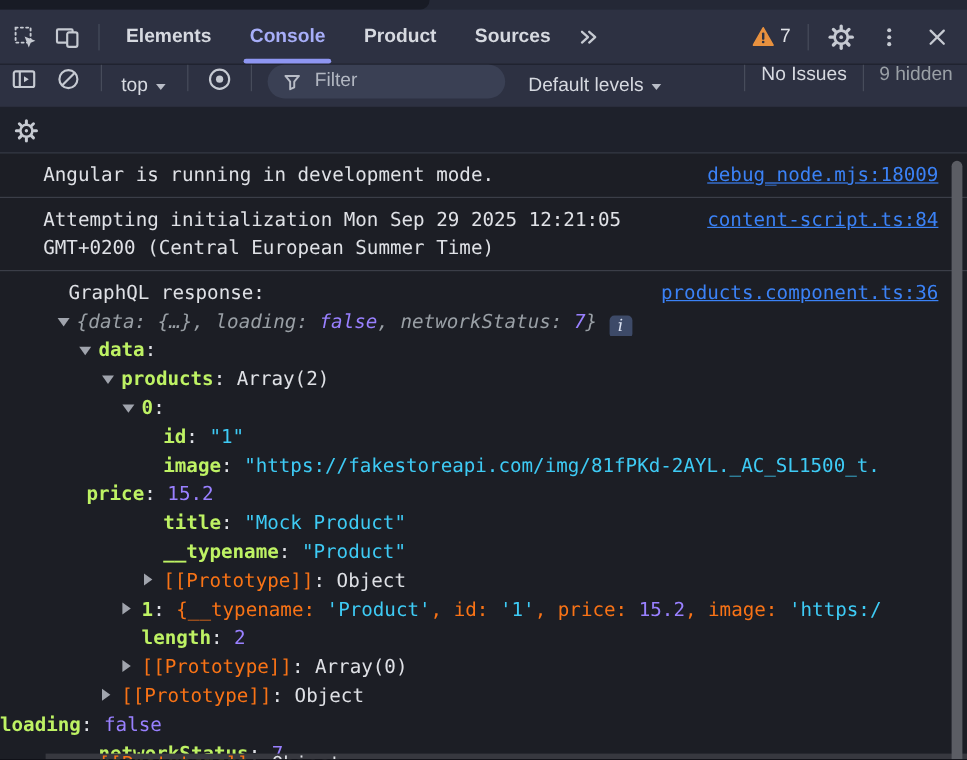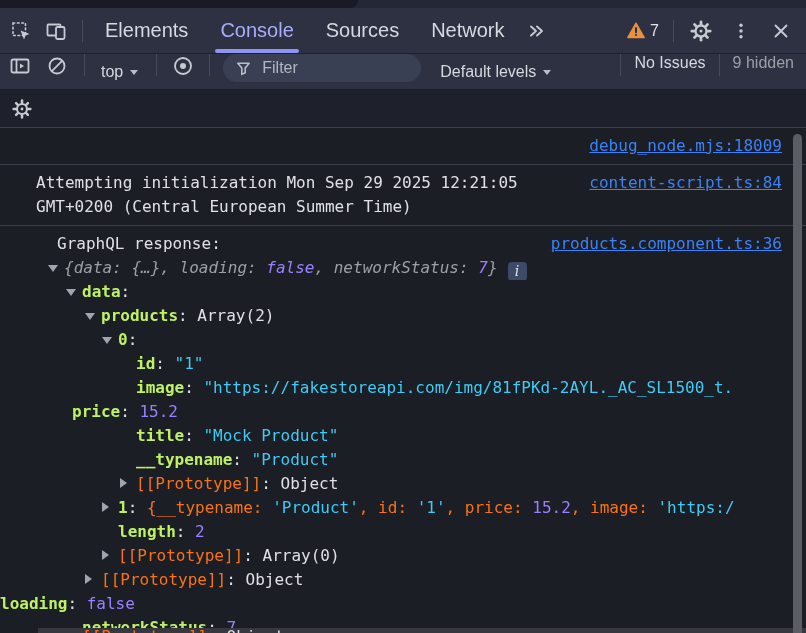--- a/index.html
+++ b/index.html
@@ -12,21 +12,21 @@
     border-bottom-right-radius:9px;}
 
   
   .main-toolbar{height:45px;flex:none;display:flex;align-items:center;padding:0 12px 0 8px;
     border-bottom:1px solid #1e212c;color:#c6cad2;}
   .icon-btn{width:26px;height:26px;display:flex;align-items:center;justify-content:center;
     color:#c6cad2;flex:none;cursor:pointer;background:none;border:none;padding:0;}
   .vdiv{width:1px;height:22px;background:#474c5b;flex:none;}
   .tabs{display:flex;height:100%;margin-left:6px;}
   .tab{position:relative;display:flex;align-items:center;padding:0 16px;color:#d6d9e0;
-    font-size:20px;cursor:pointer;}
+    font-size:16px;cursor:pointer;font-weight:bold;}
   .tab.active{color:#a7aef8;}
   .tab.active::after{content:"";position:absolute;left:11px;right:11px;bottom:0;height:4px;
     border-radius:4px;background:#8e96f2;}
   .more-tabs{margin-left:2px;}
   .tb-right{margin-left:auto;display:flex;align-items:center;gap:14px;}
   .warning{display:flex;align-items:center;gap:5px;color:#dfe1e6;font-size:16px;cursor:pointer;}
 
   
   .sub-toolbar{height:35px;flex:none;display:flex;padding:0 12px 0 8px;
     border-bottom:1px solid #1e212c;color:#d6d9e0;font-size:16px;}
@@ -102,22 +102,22 @@
       <svg width="24" height="24" viewBox="0 0 24 24">
         <rect x="2.5" y="5.5" width="13" height="11" rx="1" fill="none" stroke="currentColor" stroke-width="1.8"></rect>
         <rect x="11" y="8" width="8.5" height="12" rx="1.5" fill="#2d3142" stroke="currentColor" stroke-width="1.8"></rect>
       </svg>
     </button>
     <div class="vdiv" style="margin-left:12px;"></div>
 
     <nav class="tabs" id="tabs">
         <div class="tab">Elements</div>
         <div class="tab active">Console</div>
+        <div class="tab">Product</div>
         <div class="tab">Sources</div>
-        <div class="tab">Network</div>
       </nav>
     <button class="icon-btn more-tabs">
       <svg width="18" height="18" viewBox="0 0 18 18" fill="none" stroke="currentColor" stroke-width="1.9" stroke-linecap="round" stroke-linejoin="round">
         <path d="M4 4.5 L9 9 L4 13.5"></path>
           <path d="M10 4.5 L15 9 L10 13.5"></path>
       </svg>
     </button>
 
     <div class="tb-right">
       <div class="warning">
@@ -224,20 +224,21 @@
             <line x1="5.8" y1="5.8" x2="4.1" y2="4.1"></line>
           <line x1="10" y1="4" x2="10" y2="1.6"></line>
             <line x1="14.2" y1="5.8" x2="15.9" y2="4.1"></line>
         </g>
       </svg>
     </button>
   </div>
 
   <div class="console">
     <div class="msg">
+      <span class="msg-text">Angular is running in development mode.</span>
       <span class="msg-link">debug_node.mjs:18009</span>
     </div>
     <div class="msg">
       <span class="msg-text">Attempting initialization Mon Sep 29 2025 12:21:05 GMT+0200 (Central European Summer Time)</span>
       <span class="msg-link">content-script.ts:84</span>
     </div>
     <div class="msg graphql">
       <div class="msg-head">
         <span class="msg-text">GraphQL response:</span>
         <span class="msg-link">products.component.ts:36</span>

